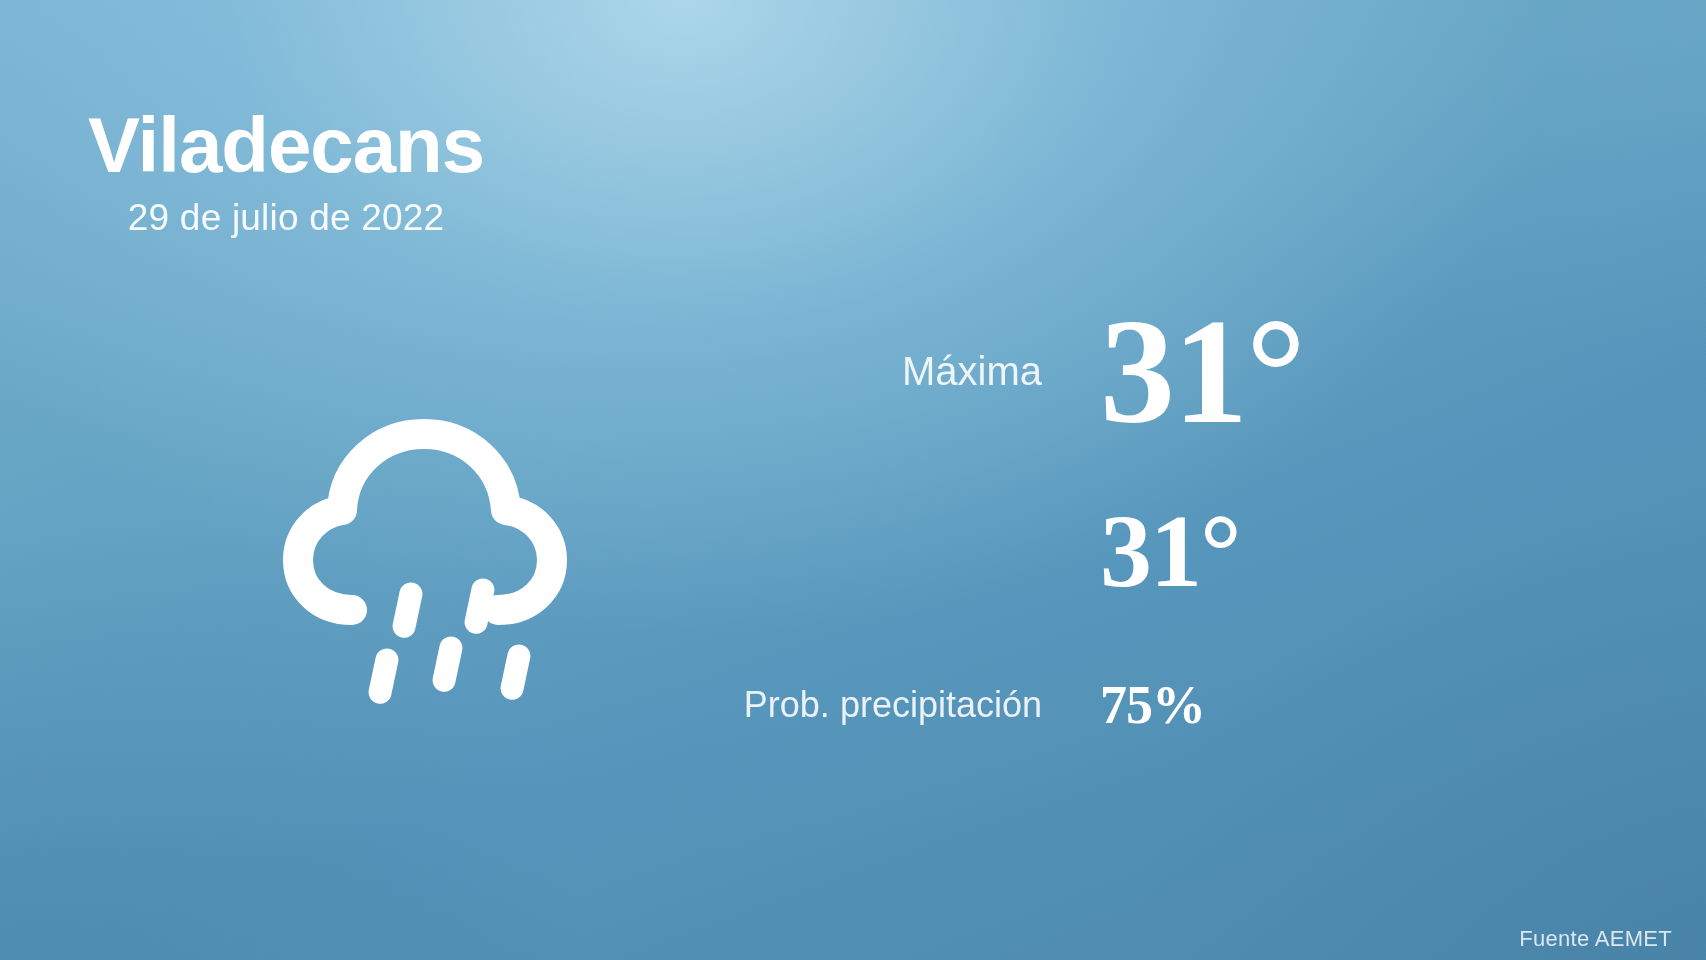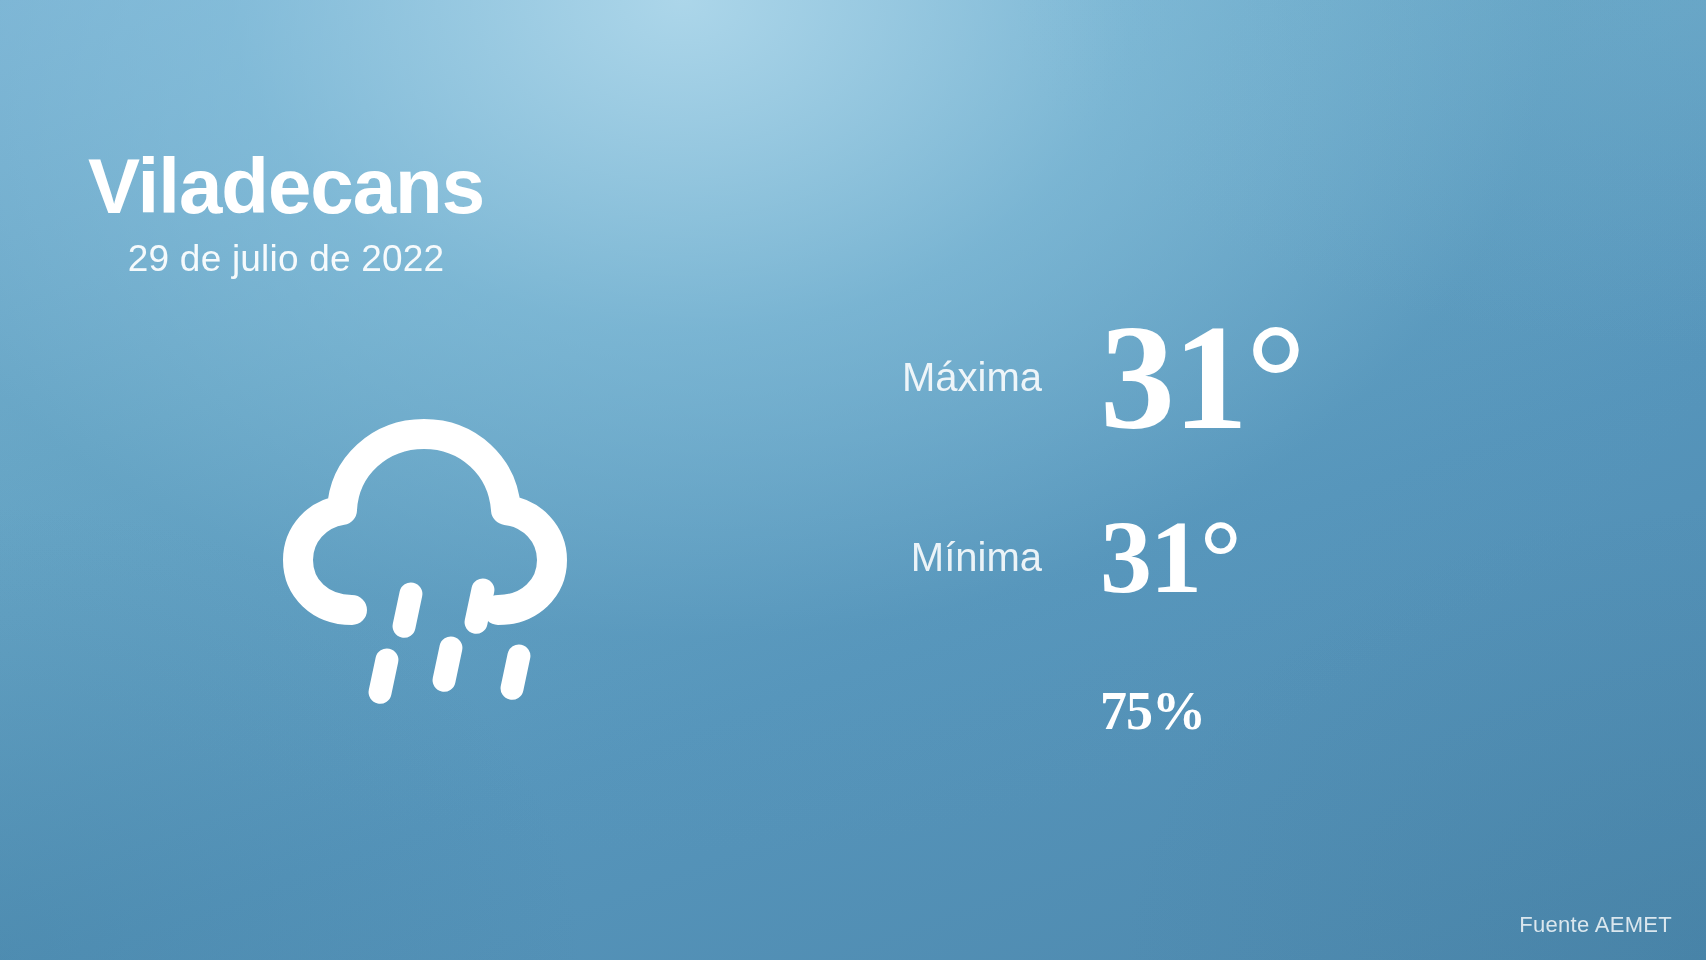--- a/index.html
+++ b/index.html
@@ -34,21 +34,20 @@
       radial-gradient(ellipse 900px 700px at 100% 100%, rgba(58,118,152,0.26) 0%, rgba(58,118,152,0.0) 65%),
       radial-gradient(ellipse 1000px 500px at 100% 0%, rgba(120,180,210,0.28) 0%, rgba(120,180,210,0.0) 70%);
     pointer-events: none;
   }
 
   
   #header-block {
     position: absolute;
     left: 88px;
     top: 108px;
-    margin-top: 41px;
   }
   #place-name {
     margin: 0;
     font-size: 78px;
     line-height: 0.96;
     font-weight: bold;
     color: #ffffff;
     letter-spacing: -1.0px;
     white-space: nowrap;
   }
@@ -75,21 +74,21 @@
   #weather-icon-wrap svg {
     display: block;
     width: 330px;
     height: 330px;
   }
 
   
   #readings {
     position: absolute;
     left: 600px;
-    top: 291px;
+    top: 285px;
     width: 800px;
   }
   .reading-row {
     display: flex;
     align-items: center;
     justify-content: flex-end;
     width: 100%;
   }
   .reading-label {
     color: rgba(255,255,255,0.88);
@@ -120,21 +119,21 @@
 
   
   #row-precip { height: 120px; }
   #row-precip .reading-label { font-size: 36px; }
   #row-precip .reading-value { font-size: 54px; line-height: 1; letter-spacing: -1px; }
 
   
   #source-note {
     position: absolute;
     right: 34px;
-    bottom: 22px;
+    bottom: 8px;
     font-size: 22px;
     color: rgba(255,255,255,0.80);
     letter-spacing: 0.3px;
     white-space: nowrap;
   }
 </style>
 </head>
 <body>
 
 <div id="weather-card">
@@ -168,25 +167,25 @@
   </div>
 
   <div id="readings">
 
     <div class="reading-row" id="row-maxima">
       <div class="reading-label">Máxima</div>
       <div class="reading-value">31°</div>
     </div>
 
     <div class="reading-row" id="row-minima">
-      <div class="reading-label">Mínima</div>
       <div class="reading-value">31°</div>
     </div>
 
     <div class="reading-row" id="row-precip">
+      <div class="reading-label">Prob. precipitación</div>
       <div class="reading-value">75%</div>
     </div>
 
   </div>
 
   <div id="source-note">Fuente AEMET</div>
 
 </div>
 
 </body></html>

